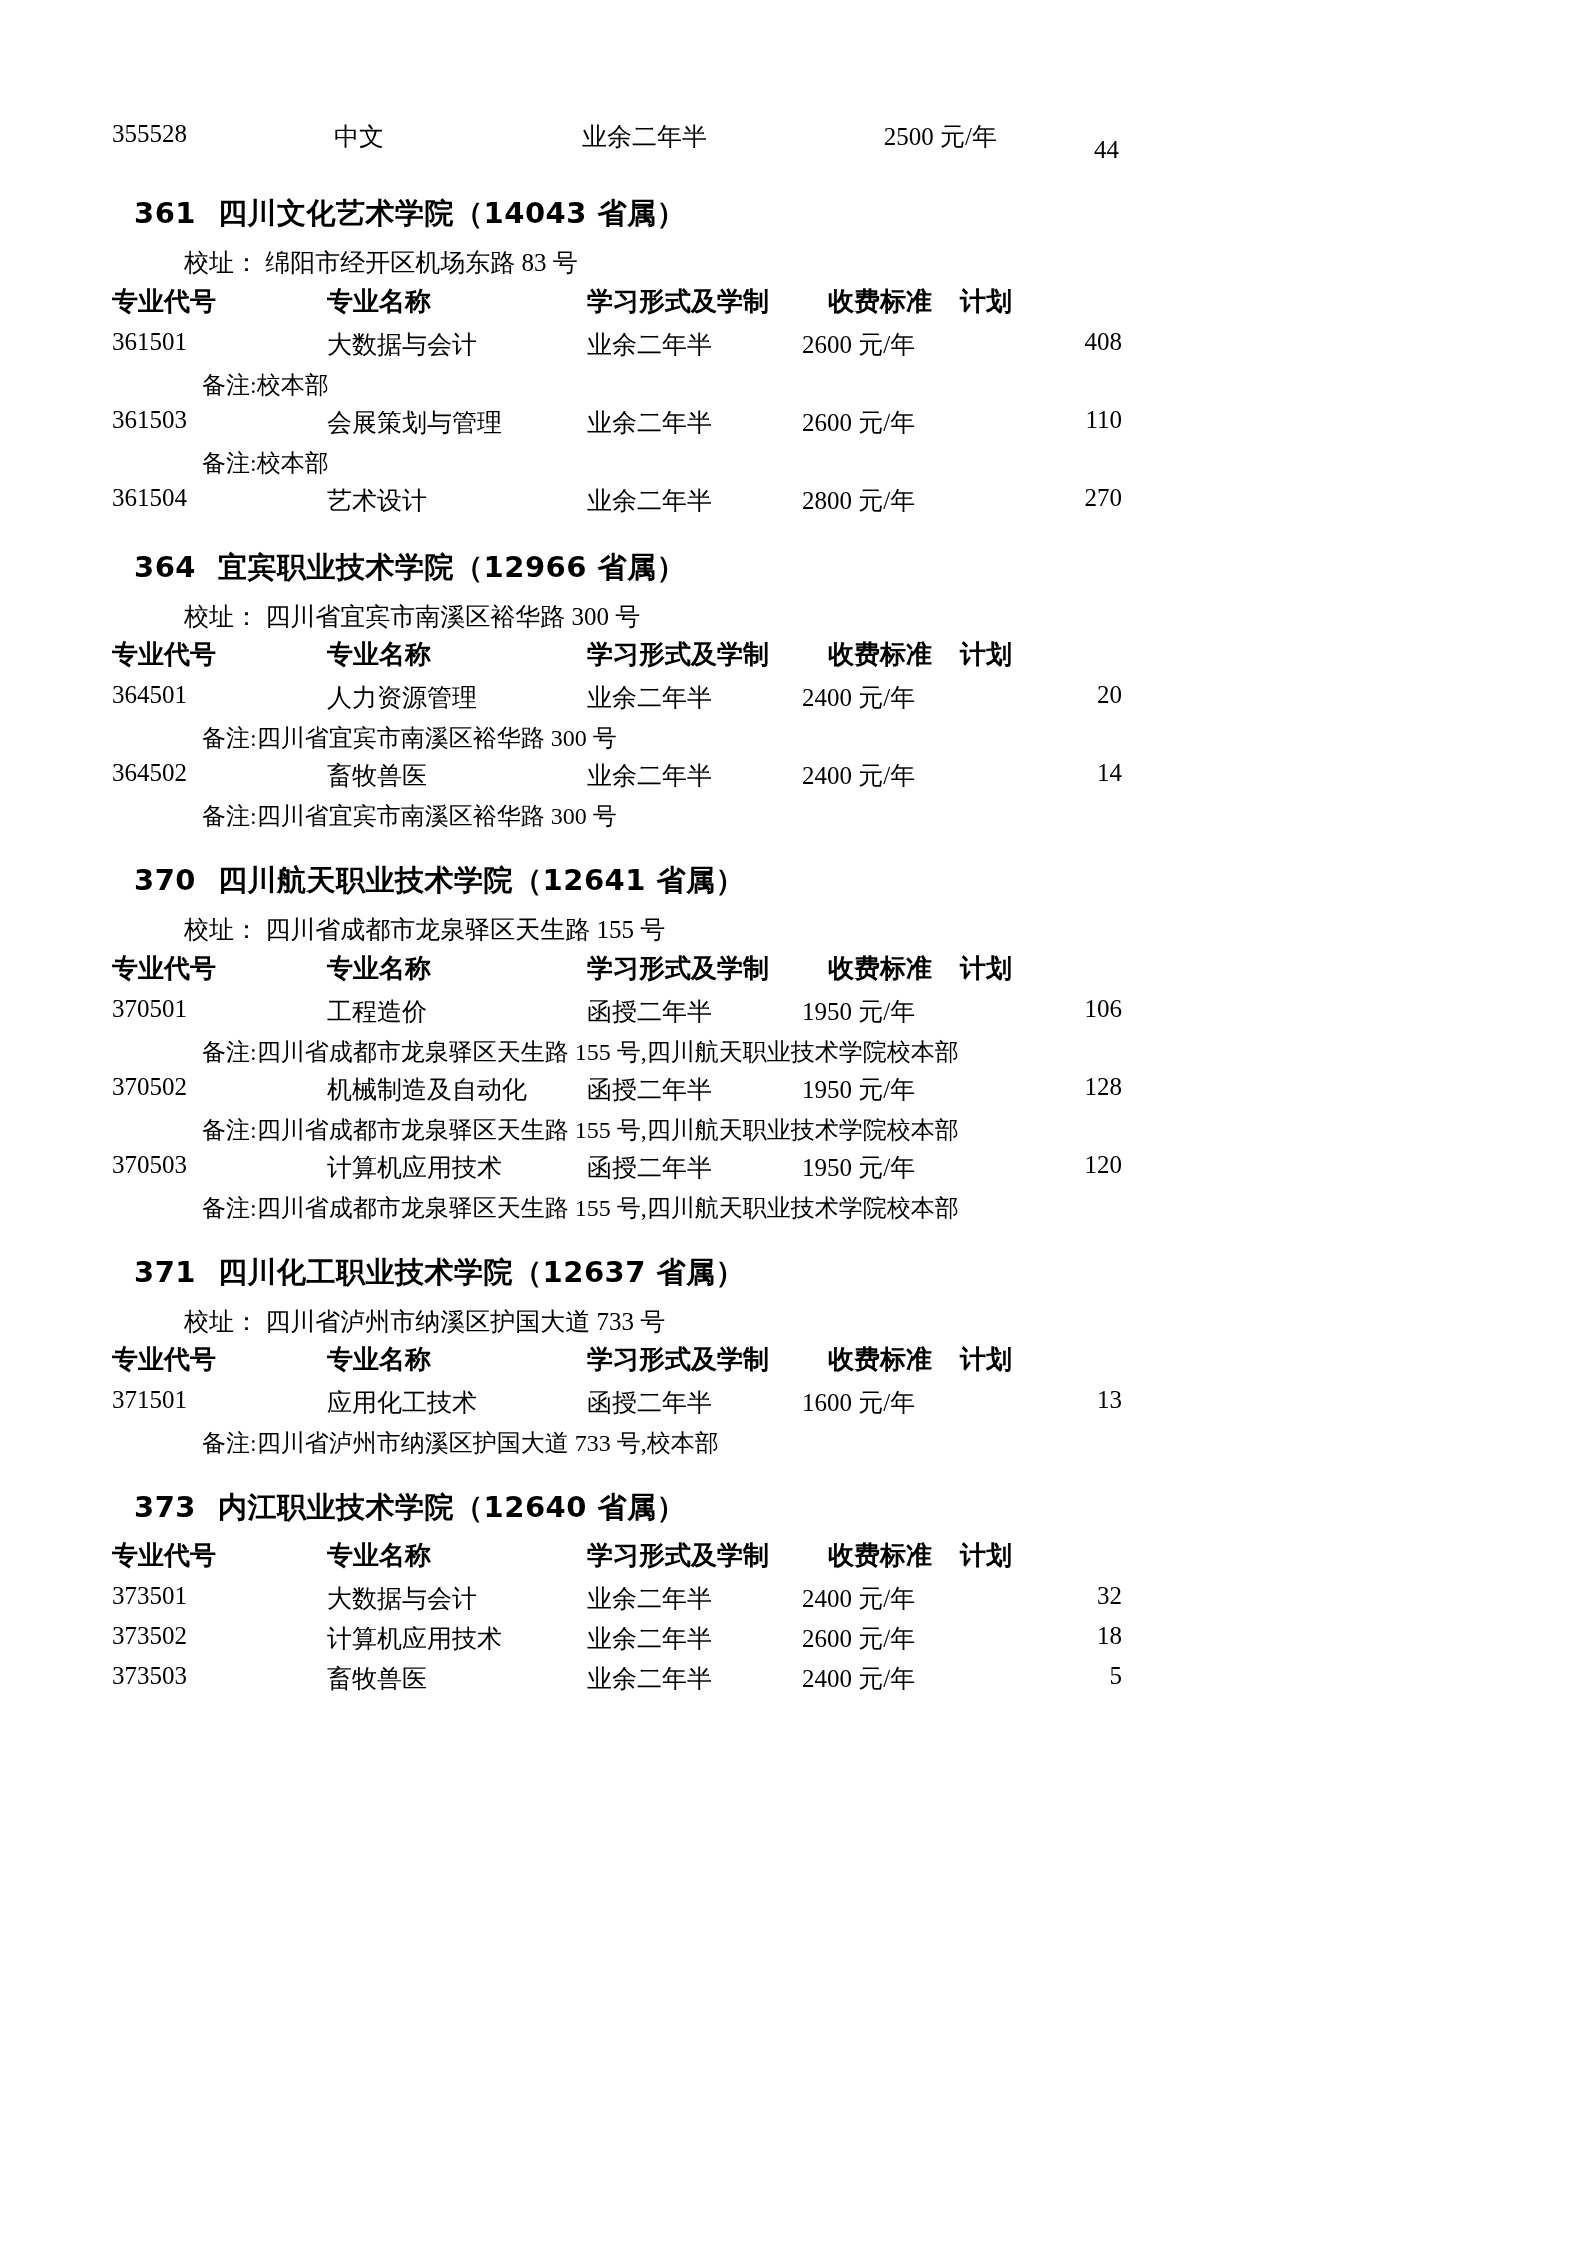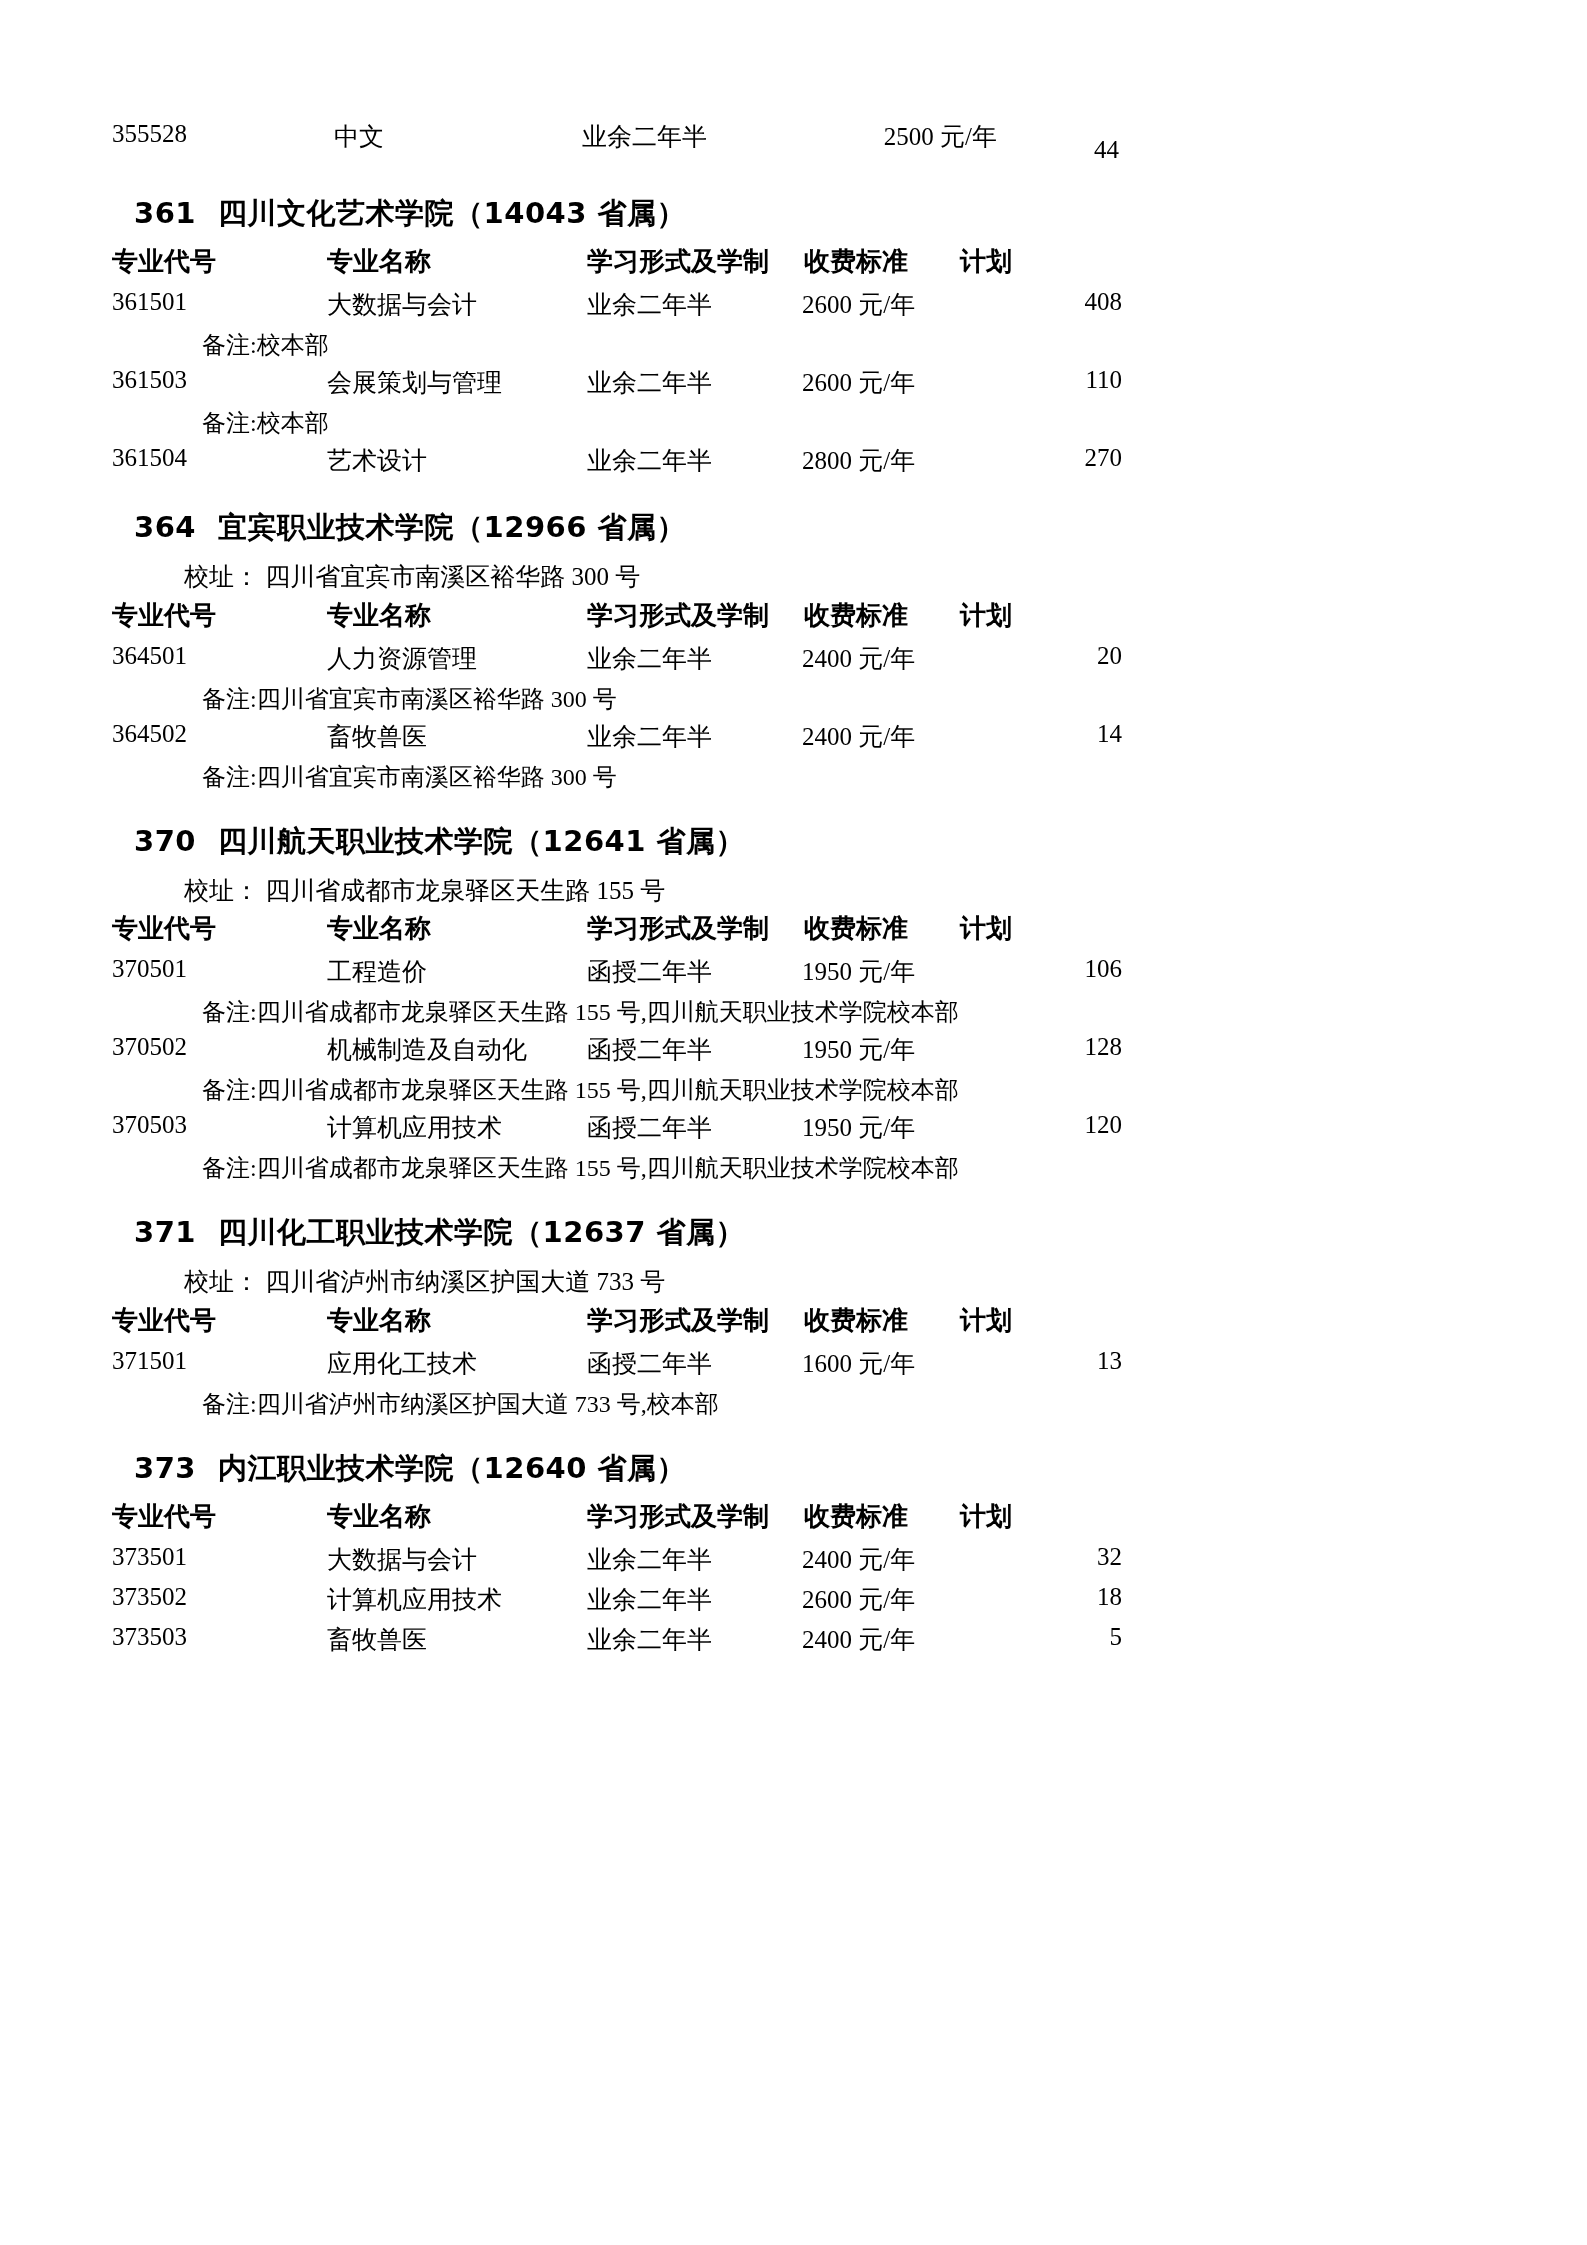--- a/index.html
+++ b/index.html
@@ -57,21 +57,21 @@
     font-family: "DejaVu Sans", "Liberation Sans", sans-serif;
     font-weight: bold;
     font-size: 26px;
     position: relative;
     height: 40px;
     margin-bottom: 4px;
   }
   .col-head .h1 { position: absolute; left: 0px; }
   .col-head .h2 { position: absolute; left: 215px; }
   .col-head .h3 { position: absolute; left: 475px; }
-  .col-head .h4 { position: absolute; left: 692px; }
+  .col-head .h4 { position: absolute; left: 716px; }
   .col-head .h5 { position: absolute; left: 848px; }
 
   .major-row {
     position: relative;
     height: 40px;
     font-size: 25px;
   }
   .major-row .c-code { position: absolute; left: 0px; }
   .major-row .c-name { position: absolute; left: 215px; }
   .major-row .c-form { position: absolute; left: 475px; }
@@ -96,20 +96,21 @@
     <span class="c-code">355528</span>
     <span class="c-name">中文</span>
     <span class="c-form">业余二年半</span>
     <span class="c-fee">2500 元/年</span>
     <span class="c-plan">44</span>
   </div>
 
   <div id="schools-container">
       <div class="school">
         <div class="school-title"><span class="num">361</span><span>四川文化艺术学院（14043 省属）</span></div>
+        <div class="school-addr">校址： 绵阳市经开区机场东路 83 号</div>
         <div class="col-head">
           <span class="h1">专业代号</span>
           <span class="h2">专业名称</span>
           <span class="h3">学习形式及学制</span>
           <span class="h4">收费标准</span>
           <span class="h5">计划</span>
         </div>
         <div class="major-row">
           <span class="c-code">361501</span>
           <span class="c-name">大数据与会计</span>

